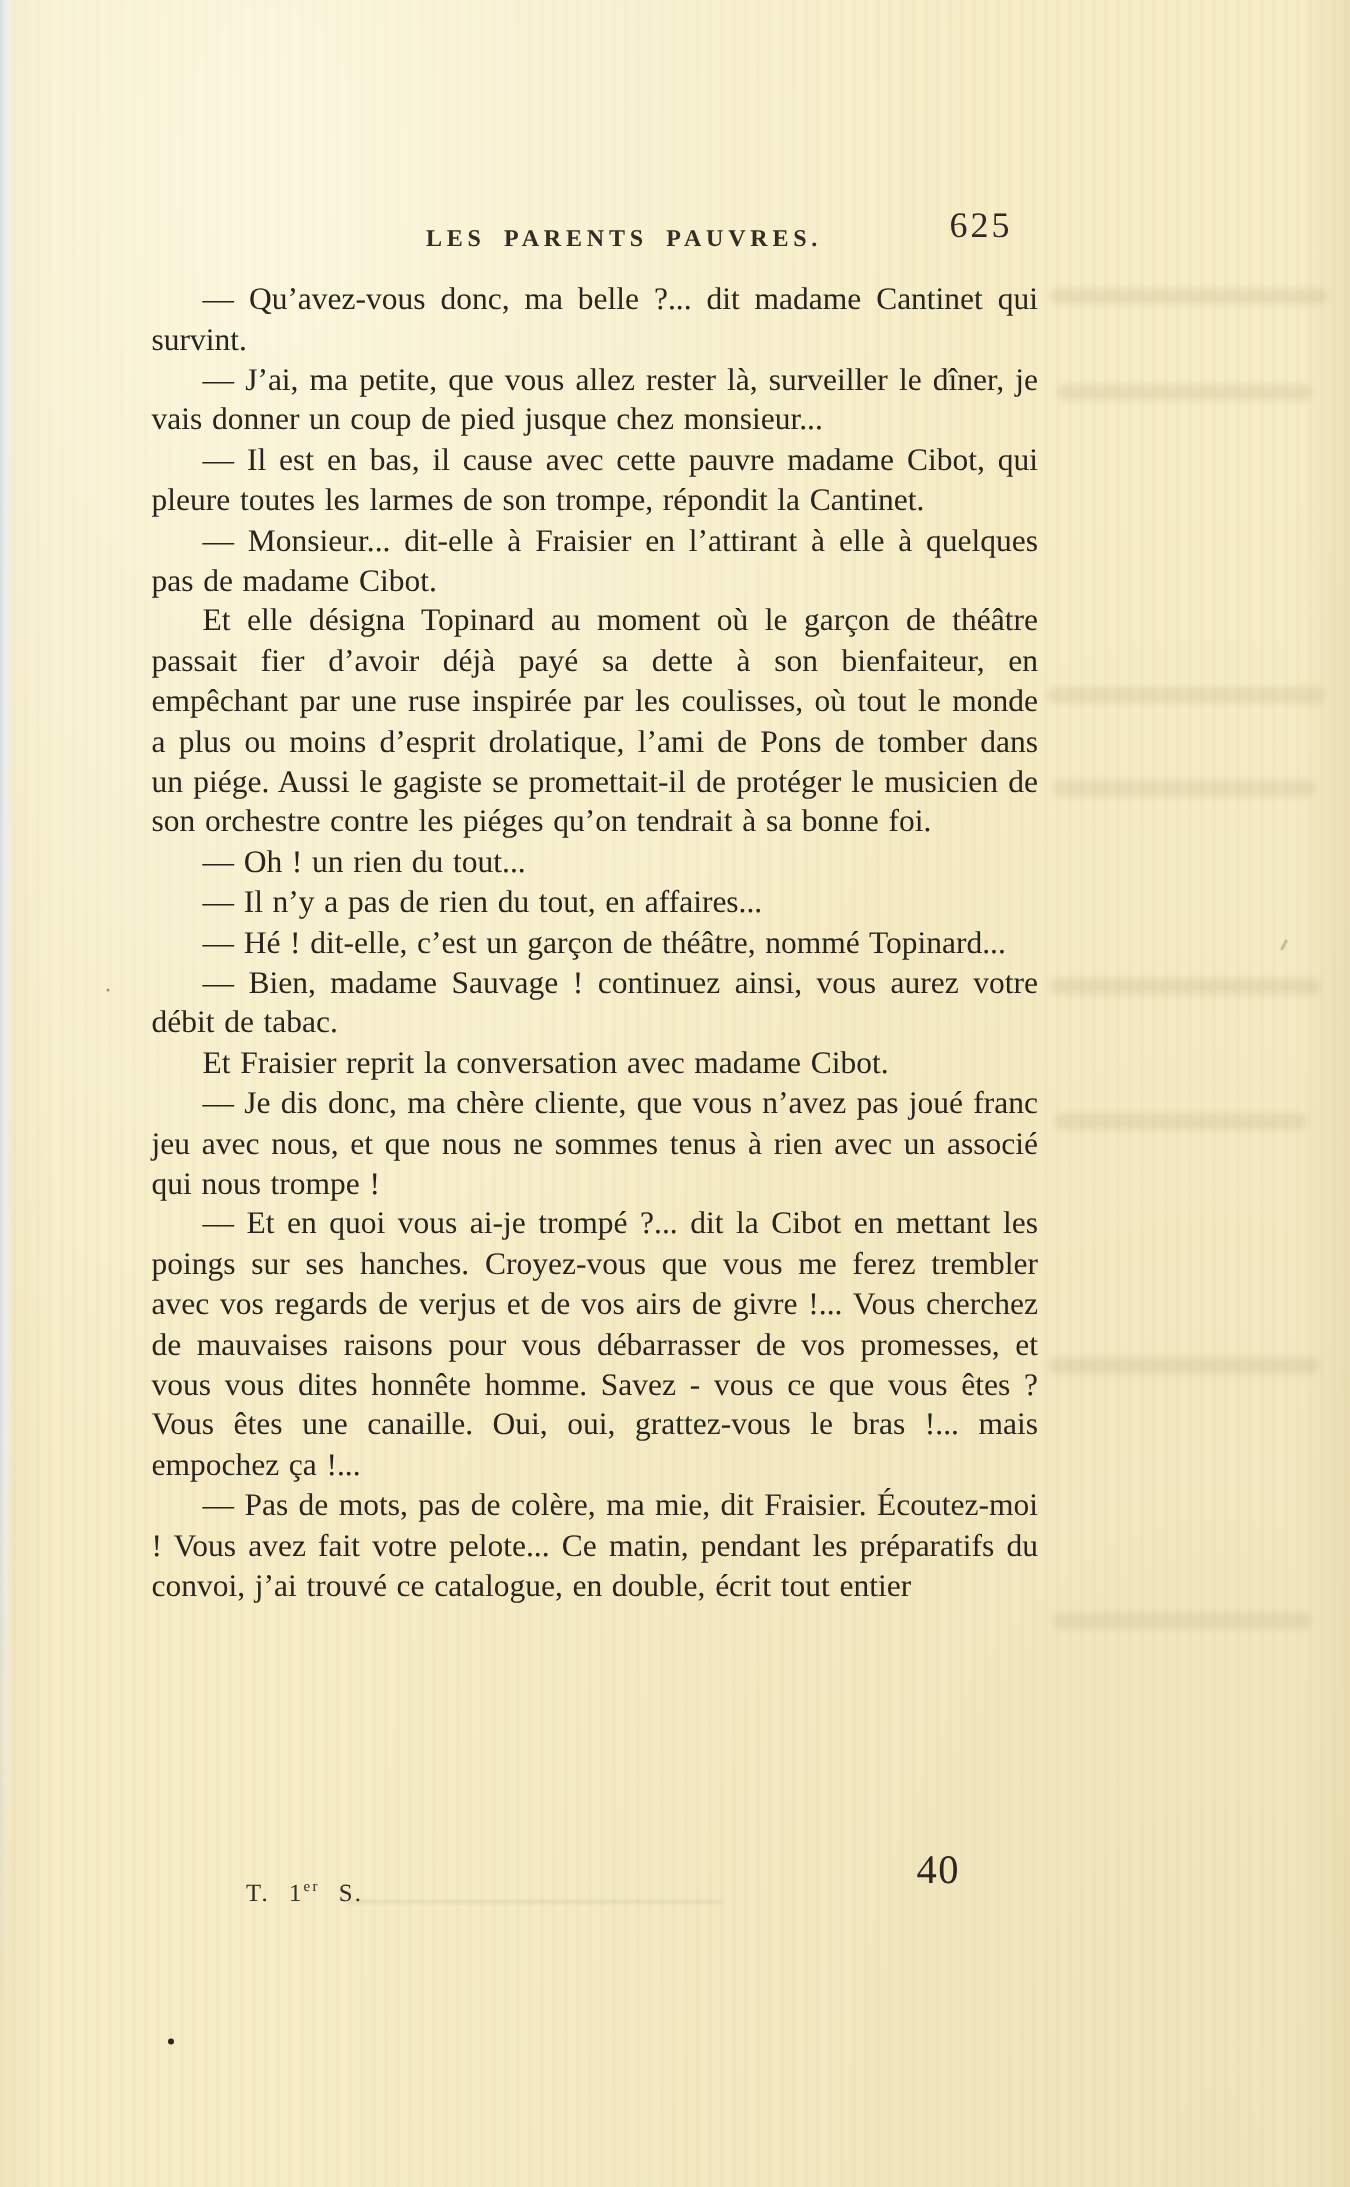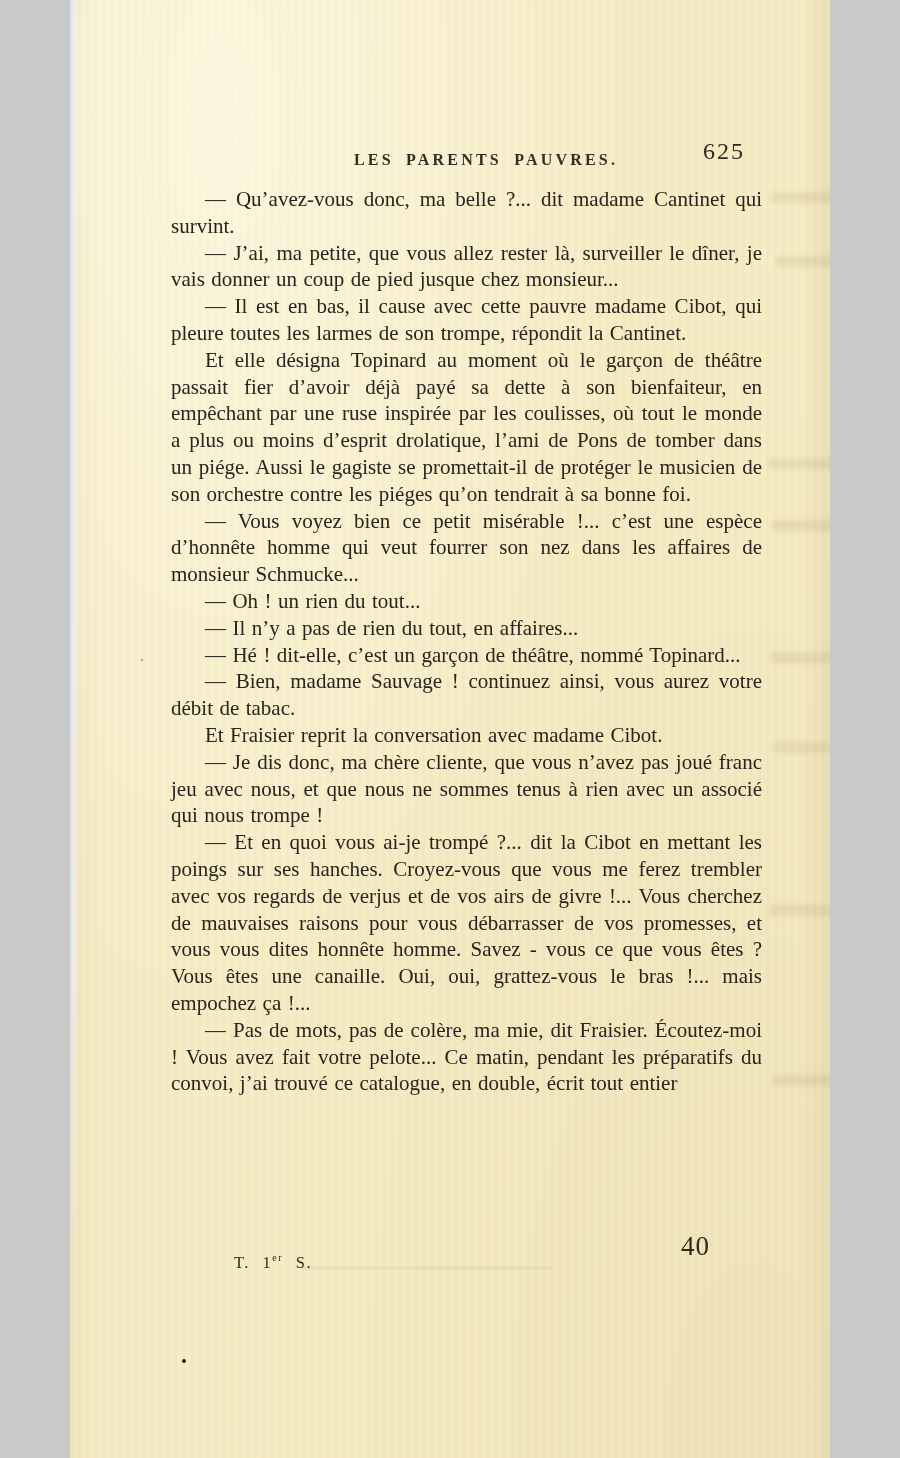--- a/index.html
+++ b/index.html
@@ -1,18 +1,18 @@
 <!DOCTYPE html>
 <html><head>
 <meta charset="utf-8">
 <style>
   html,body{margin:0;padding:0;background:#c9c9c9;}
   .scan{
     position:relative;
-    width:760px;height:1458px;
+    width:900px;height:1458px;
     margin:0 auto;
     overflow:hidden;
     background-color:#f5ebc4;
     background-image:
       radial-gradient(ellipse at 20% 8%, rgba(255,253,238,.6), rgba(255,253,238,0) 48%),
       radial-gradient(ellipse at 90% 100%, rgba(223,206,158,.30), rgba(223,206,158,0) 55%),
       linear-gradient(to right, rgba(214,196,148,.18), rgba(214,196,148,0) 4%, rgba(214,196,148,0) 96%, rgba(214,196,148,.30)),
       repeating-linear-gradient(90deg, rgba(221,204,157,.10) 0 3px, rgba(255,249,226,.08) 3px 8px);
     font-family:"Liberation Serif", serif;
     color:#2b2620;
@@ -74,22 +74,22 @@
   <div class="ghost" style="left:702px;top:1075px;width:172px;"></div>
 
   <span class="running-title">LES PARENTS PAUVRES.</span>
 
   <span class="page-number">625</span>
 
   <div class="body-text">
     <p>— Qu’avez-vous donc, ma belle ?... dit madame Cantinet qui survint.</p>
     <p>— J’ai, ma petite, que vous allez rester là, surveiller le dîner, je vais donner un coup de pied jusque chez monsieur...</p>
     <p>— Il est en bas, il cause avec cette pauvre madame Cibot, qui pleure toutes les larmes de son trompe, répondit la Cantinet.</p>
+    <p>— Monsieur... dit-elle à Fraisier en l’attirant à elle à quelques pas de madame Cibot.</p>
     <p>Et elle désigna Topinard au moment où le garçon de théâtre passait fier d’avoir déjà payé sa dette à son bienfaiteur, en empêchant par une ruse inspirée par les coulisses, où tout le monde a plus ou moins d’esprit drolatique, l’ami de Pons de tomber dans un piége. Aussi le gagiste se promettait-il de protéger le musicien de son orchestre contre les piéges qu’on tendrait à sa bonne foi.</p>
-    <p>— Vous voyez bien ce petit misérable !... c’est une espèce d’honnête homme qui veut fourrer son nez dans les affaires de monsieur Schmucke...</p>
     <p>— Oh ! un rien du tout...</p>
     <p>— Il n’y a pas de rien du tout, en affaires...</p>
     <p>— Hé ! dit-elle, c’est un garçon de théâtre, nommé Topinard...</p>
     <p>— Bien, madame Sauvage ! continuez ainsi, vous aurez votre débit de tabac.</p>
     <p>Et Fraisier reprit la conversation avec madame Cibot.</p>
     <p>— Je dis donc, ma chère cliente, que vous n’avez pas joué franc jeu avec nous, et que nous ne sommes tenus à rien avec un associé qui nous trompe !</p>
     <p>— Et en quoi vous ai-je trompé ?... dit la Cibot en mettant les poings sur ses hanches. Croyez-vous que vous me ferez trembler avec vos regards de verjus et de vos airs de givre !... Vous cherchez de mauvaises raisons pour vous débarrasser de vos promesses, et vous vous dites honnête homme. Savez - vous ce que vous êtes ? Vous êtes une canaille. Oui, oui, grattez-vous le bras !... mais empochez ça !...</p>
     <p>— Pas de mots, pas de colère, ma mie, dit Fraisier. Écoutez-moi ! Vous avez fait votre pelote... Ce matin, pendant les préparatifs du convoi, j’ai trouvé ce catalogue, en double, écrit tout entier</p>
   </div>
 

